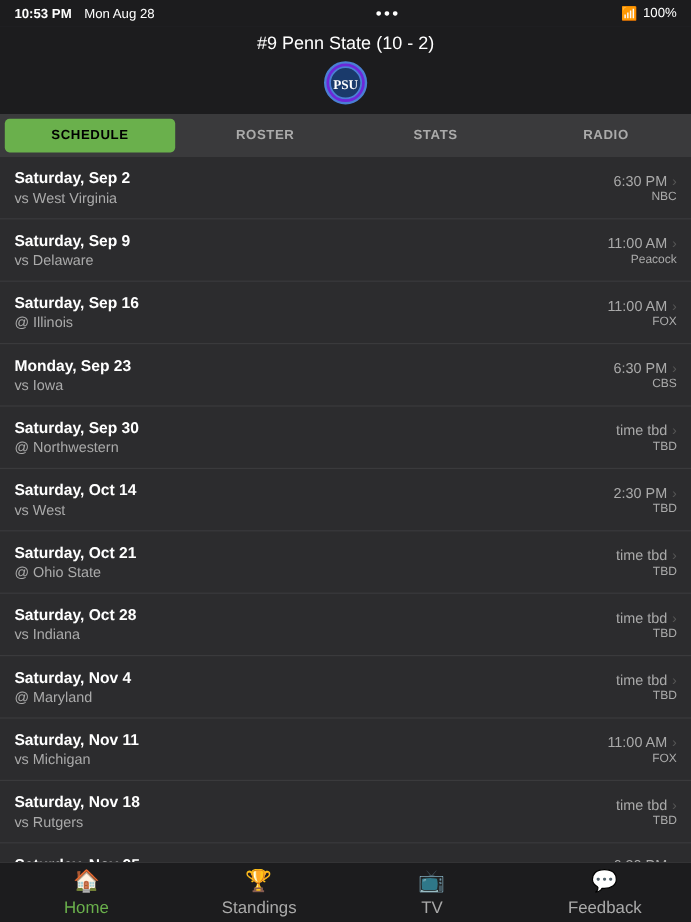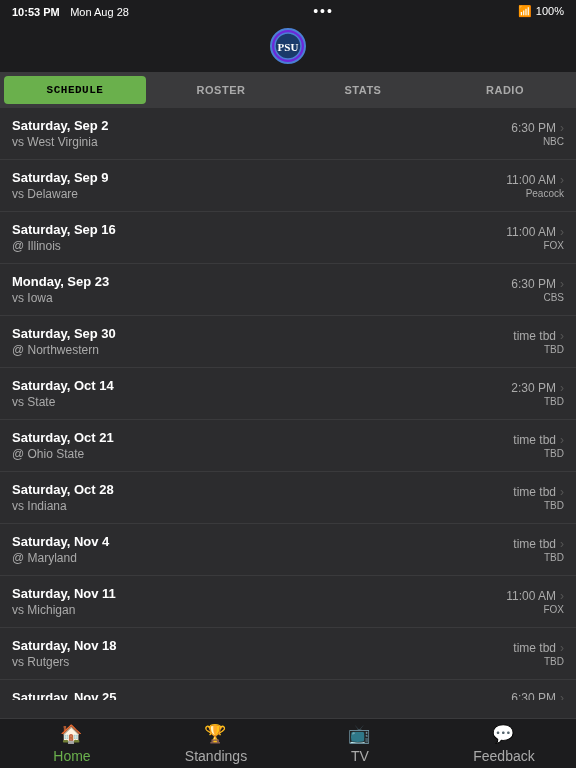--- a/index.html
+++ b/index.html
@@ -80,21 +80,20 @@
       letter-spacing: 0.5px;
       color: #aaaaaa;
       cursor: pointer;
       text-transform: uppercase;
     }
     .tab-item.active {
       background: #6ab04c;
       color: #000;
       border-radius: 4px;
       margin: 4px 4px;
-      font-family: Liberation Mono, monospace;
     }
 
     
     .schedule-list {
       overflow-y: auto;
       height: calc(768px - 22px - 68px - 36px - 50px);
       background: #2c2c2e;
     }
     .schedule-item {
       display: flex;
@@ -184,20 +183,21 @@
     <span class="status-time" style="margin-left:6px; font-weight:400;">Mon Aug 28</span>
   </div>
   <div class="status-dots">•••</div>
   <div class="status-right">
     <span>📶</span>
     <span class="battery">100%</span>
   </div>
 </div>
 
 <div class="header">
+  <div class="header-title">#9 Penn State (10 - 2)</div>
   <div class="logo-circle">
     <svg width="28" height="28" viewBox="0 0 28 28">
       <circle cx="14" cy="14" r="13" fill="#1a3a6b" stroke="#4a7fd4" stroke-width="1.5"></circle>
       <text x="14" y="19" text-anchor="middle" fill="white" font-size="11" font-weight="bold" font-family="serif">PSU</text>
     </svg>
   </div>
 </div>
 
 <div class="tab-bar">
 <div class="tab-item active">SCHEDULE</div>
@@ -268,21 +268,21 @@
         <div class="time-row">
           <div class="game-time">time tbd</div>
           <span class="chevron">›</span>
         </div>
         <div class="game-network">TBD</div>
       </div>
     </div>
     <div class="schedule-item">
       <div class="game-info">
         <div class="game-date">Saturday, Oct 14</div>
-        <div class="game-opponent">vs State</div>
+        <div class="game-opponent">vs West</div>
       </div>
       <div class="game-time-info">
         <div class="time-row">
           <div class="game-time">2:30 PM</div>
           <span class="chevron">›</span>
         </div>
         <div class="game-network">TBD</div>
       </div>
     </div>
     <div class="schedule-item">

